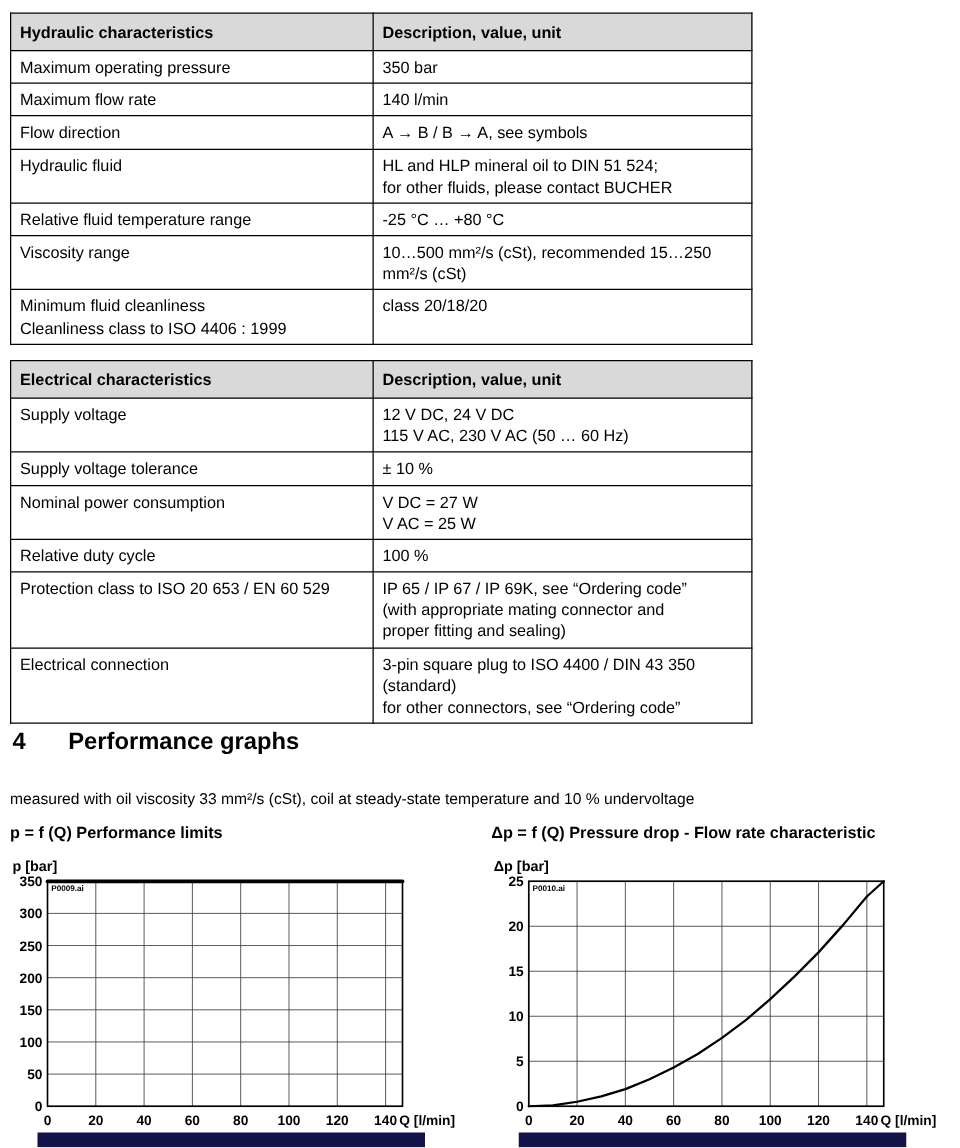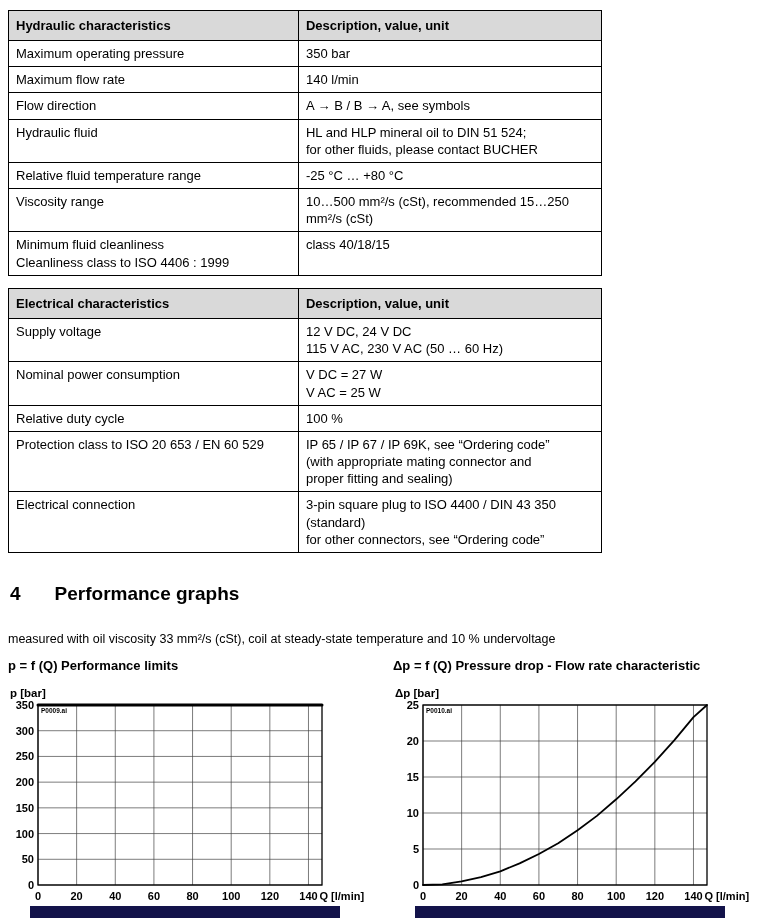--- a/index.html
+++ b/index.html
@@ -75,41 +75,45 @@
           <td>Relative fluid temperature range</td>
           <td>-25 °C … +80 °C</td>
         </tr>
       <tr>
           <td>Viscosity range</td>
           <td>10…500 mm²/s (cSt), recommended 15…250 mm²/s (cSt)</td>
         </tr>
       <tr>
           <td>Minimum fluid cleanliness
 Cleanliness class to ISO 4406 : 1999</td>
-          <td>class 40/18/15</td>
+          <td>class 20/18/20</td>
         </tr>
     </tbody>
   </table>
 
   <table class="spec tbl-electrical">
     <colgroup>
         <col style="width:48.9%">
         <col style="width:51.1%">
       </colgroup>
     <thead>
       <tr>
         <th>Electrical characteristics</th>
         <th>Description, value, unit</th>
       </tr>
     </thead>
     <tbody>
       <tr>
           <td>Supply voltage</td>
           <td>12 V DC, 24 V DC
 115 V AC, 230 V AC  (50 … 60 Hz)</td>
+        </tr>
+      <tr>
+          <td>Supply voltage tolerance</td>
+          <td>± 10 %</td>
         </tr>
       <tr>
           <td>Nominal power consumption</td>
           <td>V DC = 27 W
 V AC = 25 W</td>
         </tr>
       <tr>
           <td>Relative duty cycle</td>
           <td>100 %</td>
         </tr>

